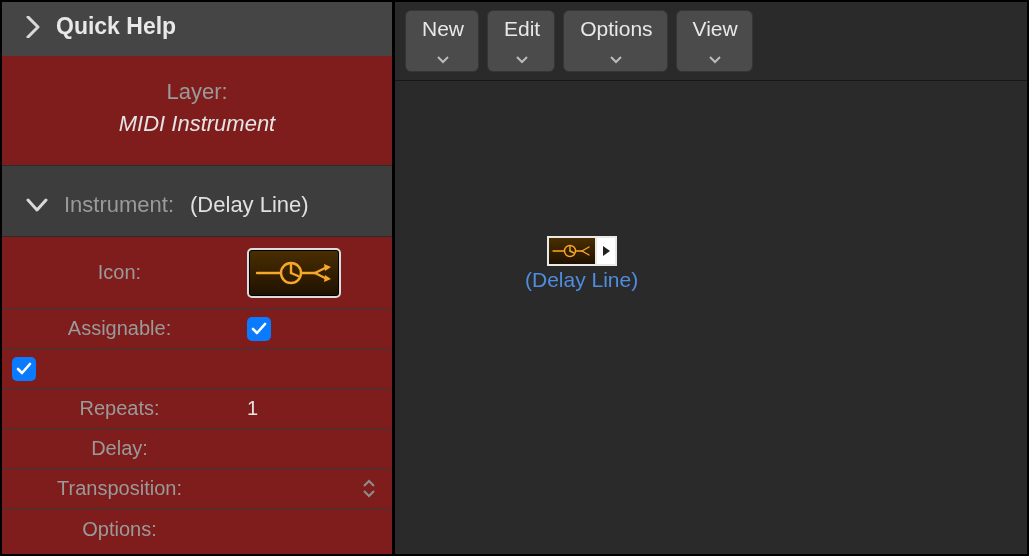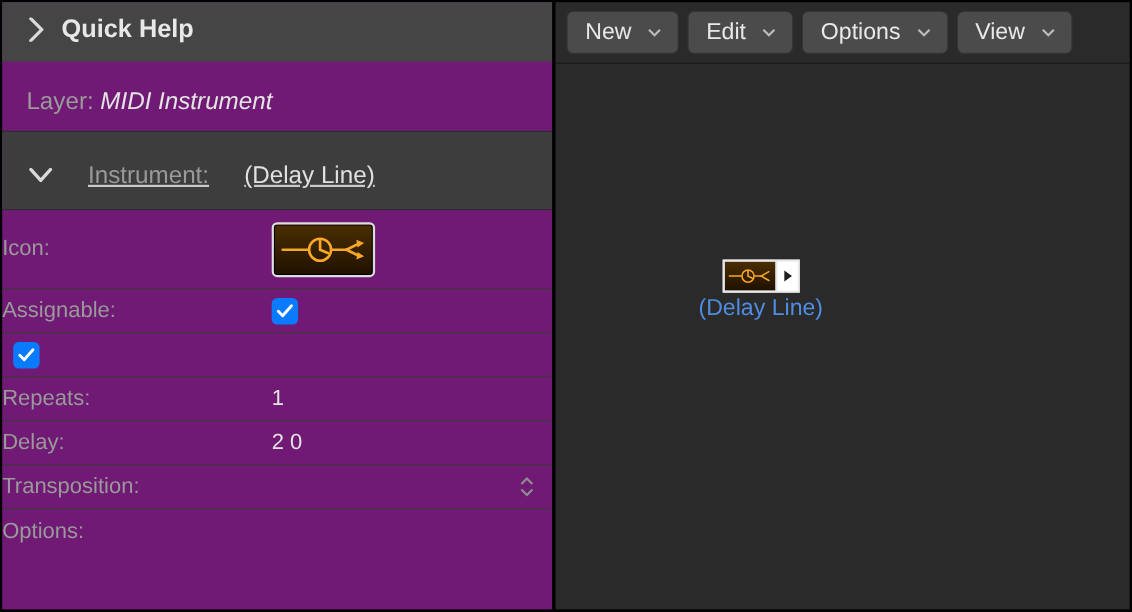--- a/index.html
+++ b/index.html
@@ -11,75 +11,75 @@
       overflow: hidden;
     }
     .app {
       display: flex;
       width: 100%;
       height: 100%;
       border: 2px solid #000;
     }
     
     .inspector {
-      width: 500px;
+      width: 390px;
       height: 100%;
-      background: #701a75;
+      background: #7f1d1d;
       color: #c9c9c9;
       font-size: 21px;
       display: flex;
       flex-direction: column;
     }
     .quick-help {
       display: flex;
       align-items: center;
       gap: 16px;
       padding: 11px 18px 16px 24px;
       color: #e8e8e8;
       font-weight: 600;
       font-size: 23px;
       background: #454545;
     }
     .qh-chevron svg { width: 14px; height: 22px; display:block; }
     .layer-row {
       display: flex;
       align-items: center;
       gap: 6px;
-      padding: 23px 22px 14px;
+      padding: 23px 22px 28px;
       font-size: 22px;
       border-bottom: 1px solid #2c2c2c;
+      flex-direction: column;
     }
     .layer-row .label { color: #9a9a9a; }
     .layer-row .value { color: #e4e4e4; font-style: italic; }
 
     .section-header {
       display: flex;
       align-items: center;
-      gap: 32px;
+      gap: 16px;
       padding: 26px 22px 18px 24px;
       font-size: 22px;
       border-bottom: 1px solid #2c2c2c;
       background: #3d3d3d;
-      text-decoration: underline;
     }
     .section-header .chevron svg { width: 22px; height: 14px; display:block; }
     .section-header .label { color: #9a9a9a; }
     .section-header .value { color: #e0e0e0; }
 
     .prop-rows { display:flex; flex-direction:column; }
     .prop-row {
       display: flex;
       align-items: center;
       height: 40px;
       border-bottom: 1px solid #383838;
     }
     .prop-row.tall { height: 72px; }
     .prop-label {
       width: 235px;
-      text-align: left;
+      text-align: center;
       color: #9a9a9a;
       font-size: 20px;
     }
     .prop-value {
       flex: 1;
       padding-left: 10px;
       color: #e4e4e4;
       font-size: 20px;
       display: flex;
       align-items: center;
@@ -131,20 +131,21 @@
       background: #4b4b4b;
       border: 1px solid #353535;
       border-radius: 6px;
       color: #e8e8e8;
       font-size: 21px;
       padding: 6px 14px 7px 16px;
       display: flex;
       align-items: center;
       gap: 14px;
       cursor: default;
+      flex-direction: column;
     }
     .tbtn .dd svg { width: 14px; height: 9px; display:block; }
 
     .canvas { position:absolute; inset: 56px 0 0 0; }
 
     .node {
       position: absolute;
       left: 130px; top: 178px;
       display: flex; flex-direction: column; align-items: center;
     }
@@ -248,23 +249,20 @@
 
       <div class="prop-row">
         <div class="prop-label">Repeats:</div>
         <div class="prop-value">
             <span>1</span>
           </div>
       </div>
 
       <div class="prop-row">
         <div class="prop-label">Delay:</div>
-        <div class="prop-value">
-            <span>2 0</span>
-          </div>
       </div>
 
       <div class="prop-row">
         <div class="prop-label">Transposition:</div>
         <div class="prop-value">
           <span></span>
           <span class="stepper">
             <svg viewBox="0 0 14 8">
                 <path d="M2 7 L7 2 L12 7" fill="none" stroke="#8e8e8e" stroke-width="2"></path>
               </svg>

